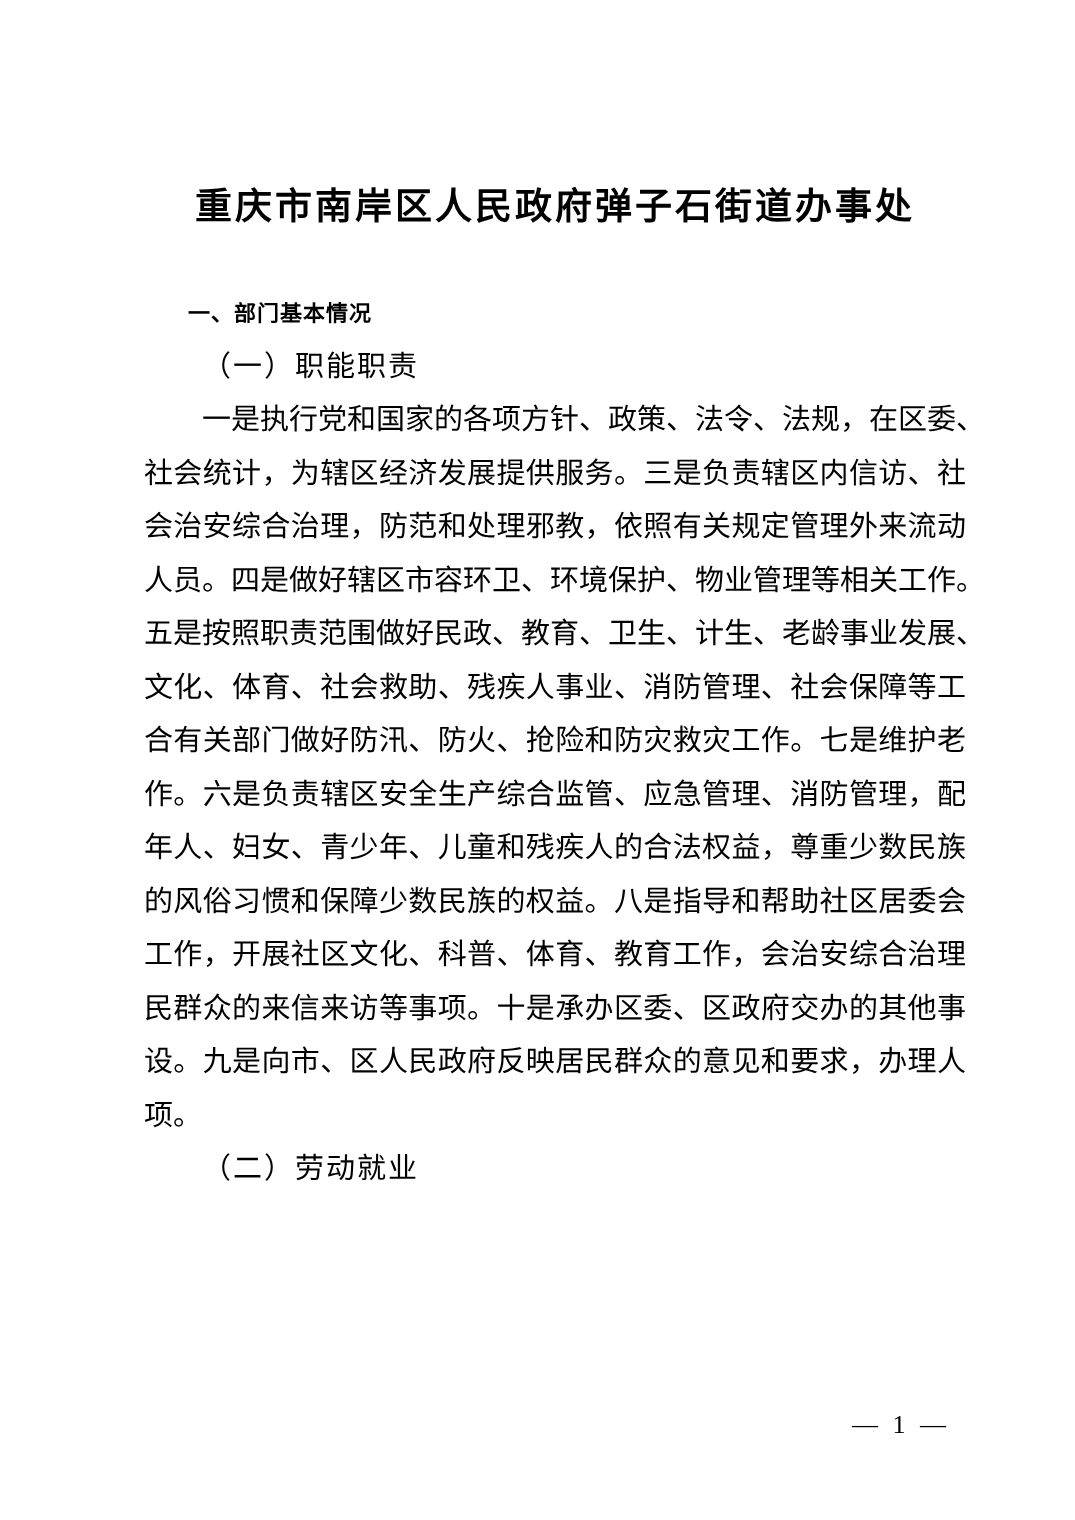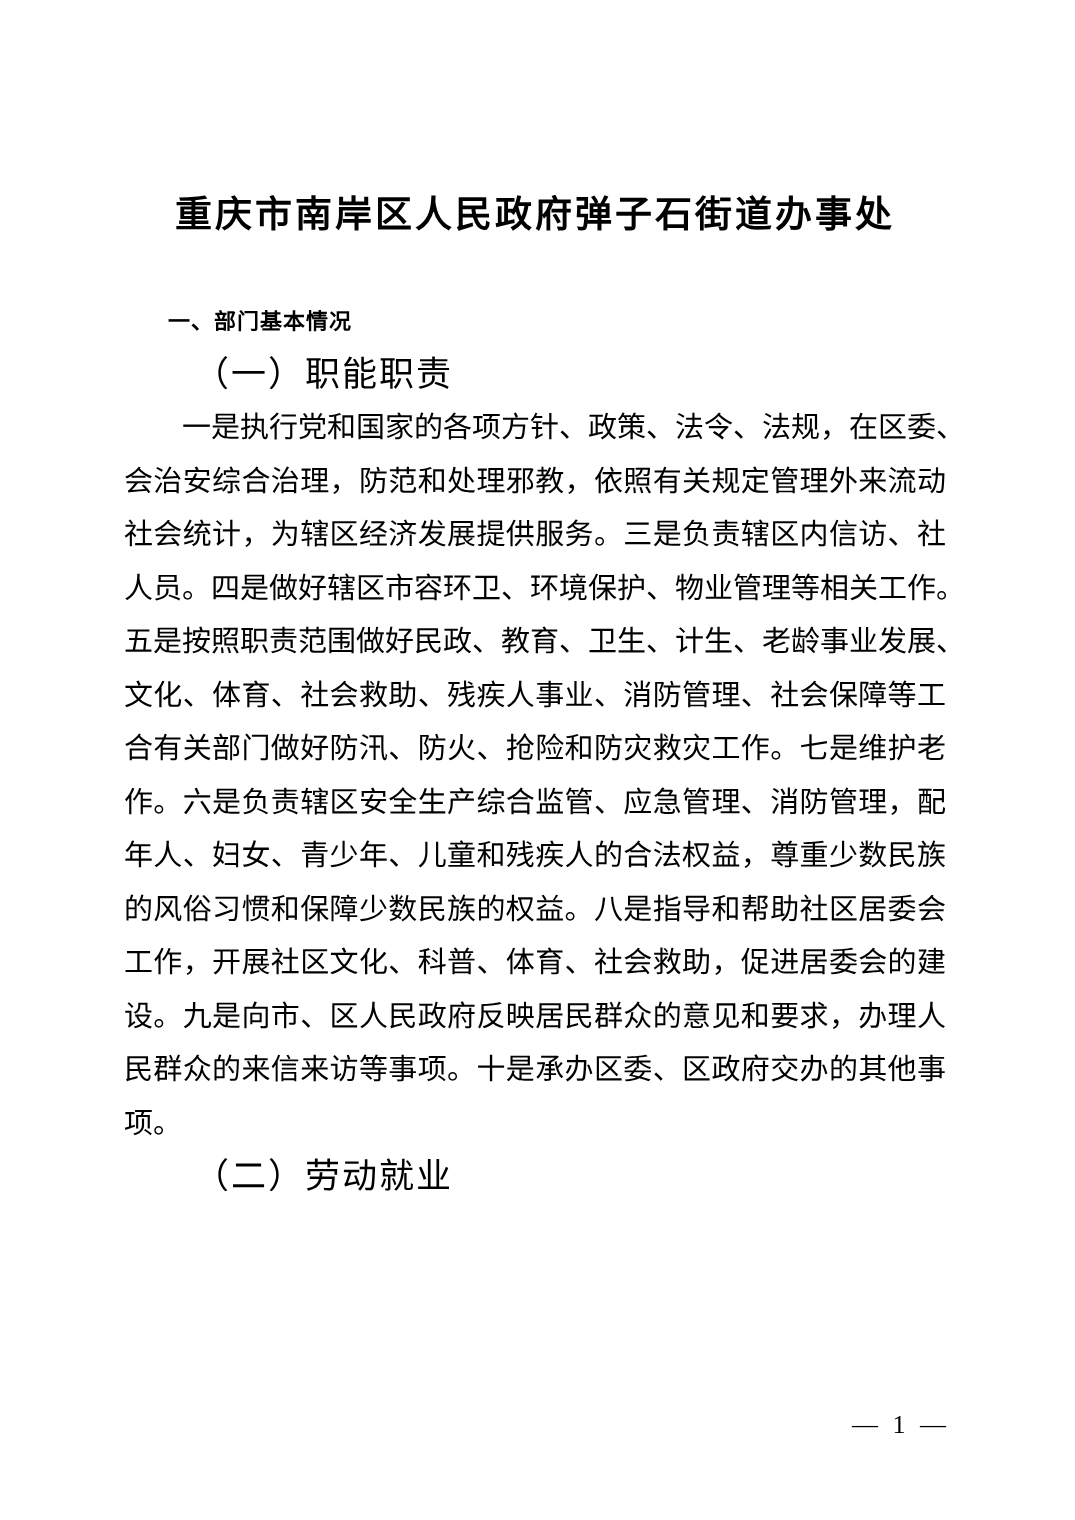--- a/index.html
+++ b/index.html
@@ -12,24 +12,23 @@
     width: 1075px;
     height: 1520px;
     background: #ffffff;
     color: #000000;
     font-family: "Liberation Serif", serif;
     overflow: hidden;
     box-sizing: border-box;
   }
   .content {
     position: absolute;
-    left: 124px;
+    left: 144px;
     top: 0;
     width: 822px;
-    margin-top: 8px;
   }
   .doc-title {
     margin-top: 176px;
     text-align: center;
     font-family: "Liberation Serif", serif;
     font-weight: bold;
     font-size: 37px;
     line-height: 62px;
     letter-spacing: 3px;
   }
@@ -38,21 +37,21 @@
     font-family: "Liberation Sans", sans-serif;
     font-weight: bold;
     font-size: 22px;
     line-height: 53px;
     text-indent: 2em;
     letter-spacing: 1px;
   }
   .sub-heading {
     font-family: "Liberation Serif", serif;
     font-weight: normal;
-    font-size: 35px;
+    font-size: 29px;
     line-height: 53px;
     text-indent: 2em;
     letter-spacing: 2px;
   }
   .body-line {
     font-family: "Liberation Serif", serif;
     font-size: 29px;
     line-height: 53.5px;
     white-space: nowrap;
     text-align: justify;
@@ -85,32 +84,32 @@
     <div class="doc-title">
       <div>重庆市南岸区人民政府弹子石街道办事处</div>
     </div>
 
     <div class="heading-1">一、部门基本情况</div>
 
     <div class="sub-heading">（一）职能职责</div>
 
     <div>
       <div class="body-line indent">一是执行党和国家的各项方针、政策、法令、法规，在区委、</div>
+      <div class="body-line">社会统计，为辖区经济发展提供服务。三是负责辖区内信访、社</div>
       <div class="body-line">会治安综合治理，防范和处理邪教，依照有关规定管理外来流动</div>
-      <div class="body-line">社会统计，为辖区经济发展提供服务。三是负责辖区内信访、社</div>
       <div class="body-line">人员。四是做好辖区市容环卫、环境保护、物业管理等相关工作。</div>
       <div class="body-line">五是按照职责范围做好民政、教育、卫生、计生、老龄事业发展、</div>
       <div class="body-line">文化、体育、社会救助、残疾人事业、消防管理、社会保障等工</div>
       <div class="body-line">合有关部门做好防汛、防火、抢险和防灾救灾工作。七是维护老</div>
       <div class="body-line">作。六是负责辖区安全生产综合监管、应急管理、消防管理，配</div>
       <div class="body-line">年人、妇女、青少年、儿童和残疾人的合法权益，尊重少数民族</div>
       <div class="body-line">的风俗习惯和保障少数民族的权益。八是指导和帮助社区居委会</div>
-      <div class="body-line">工作，开展社区文化、科普、体育、社会救助，促进居委会的建</div>
+      <div class="body-line">工作，开展社区文化、科普、体育、教育工作，会治安综合治理</div>
+      <div class="body-line">民群众的来信来访等事项。十是承办区委、区政府交办的其他事</div>
       <div class="body-line">设。九是向市、区人民政府反映居民群众的意见和要求，办理人</div>
-      <div class="body-line">民群众的来信来访等事项。十是承办区委、区政府交办的其他事</div>
       <div class="body-line para-end">项。</div>
     </div>
 
     <div class="sub-heading">（二）劳动就业</div>
 
 
   </div>
 
   <div class="footer-pageno">— 1 —</div>
 </div>

